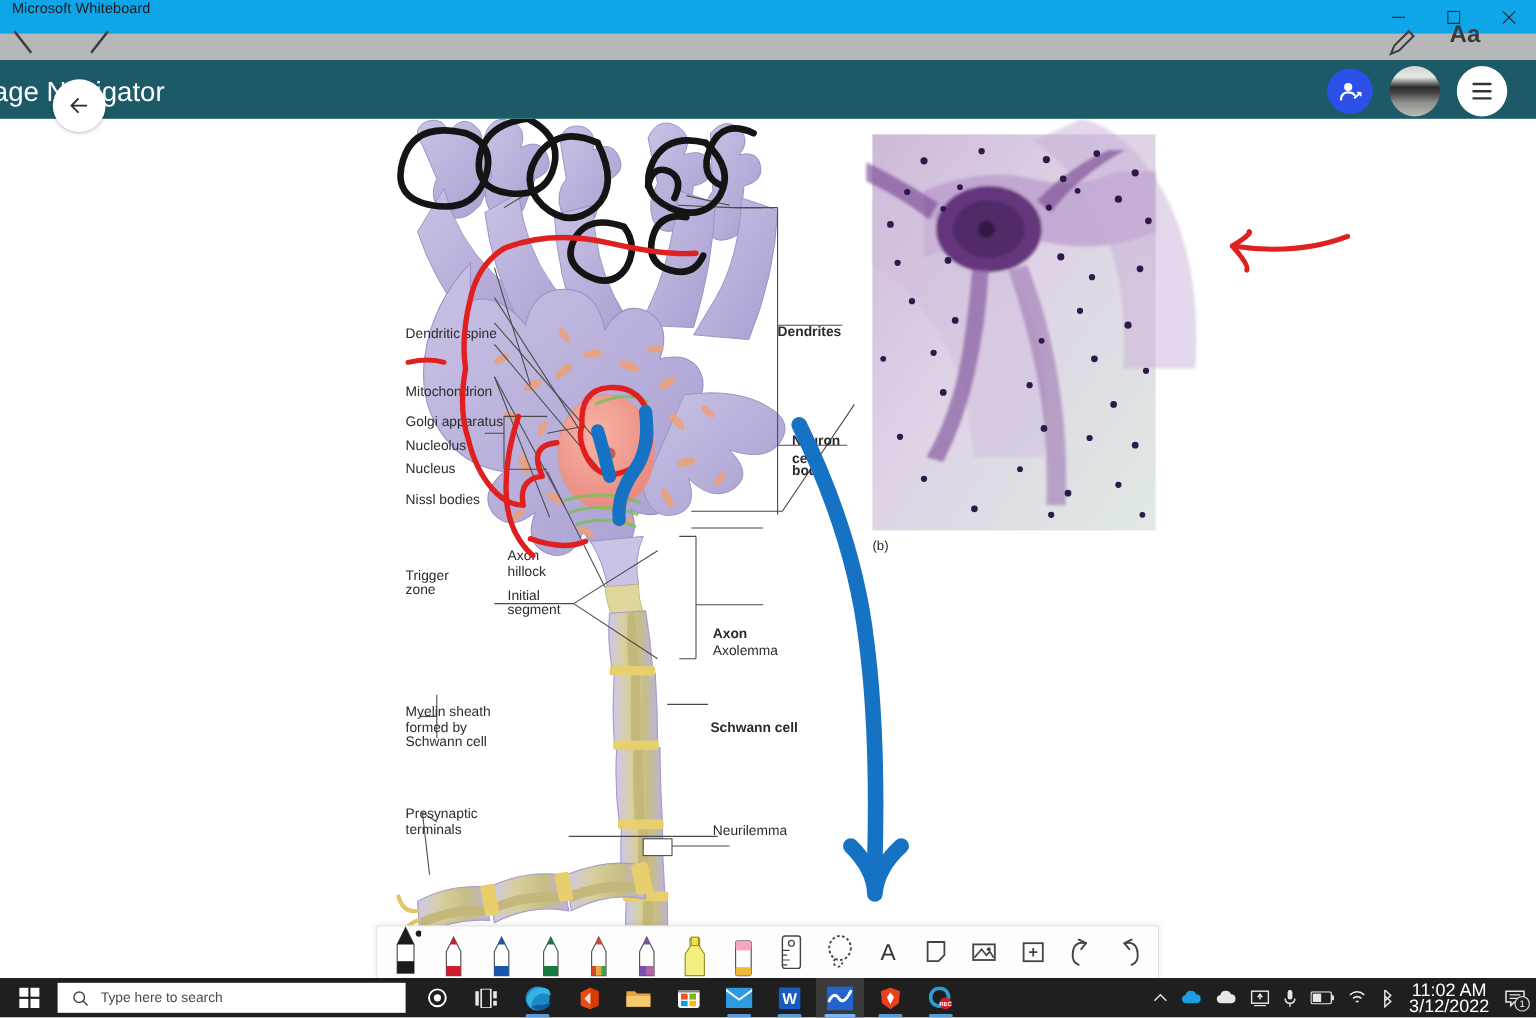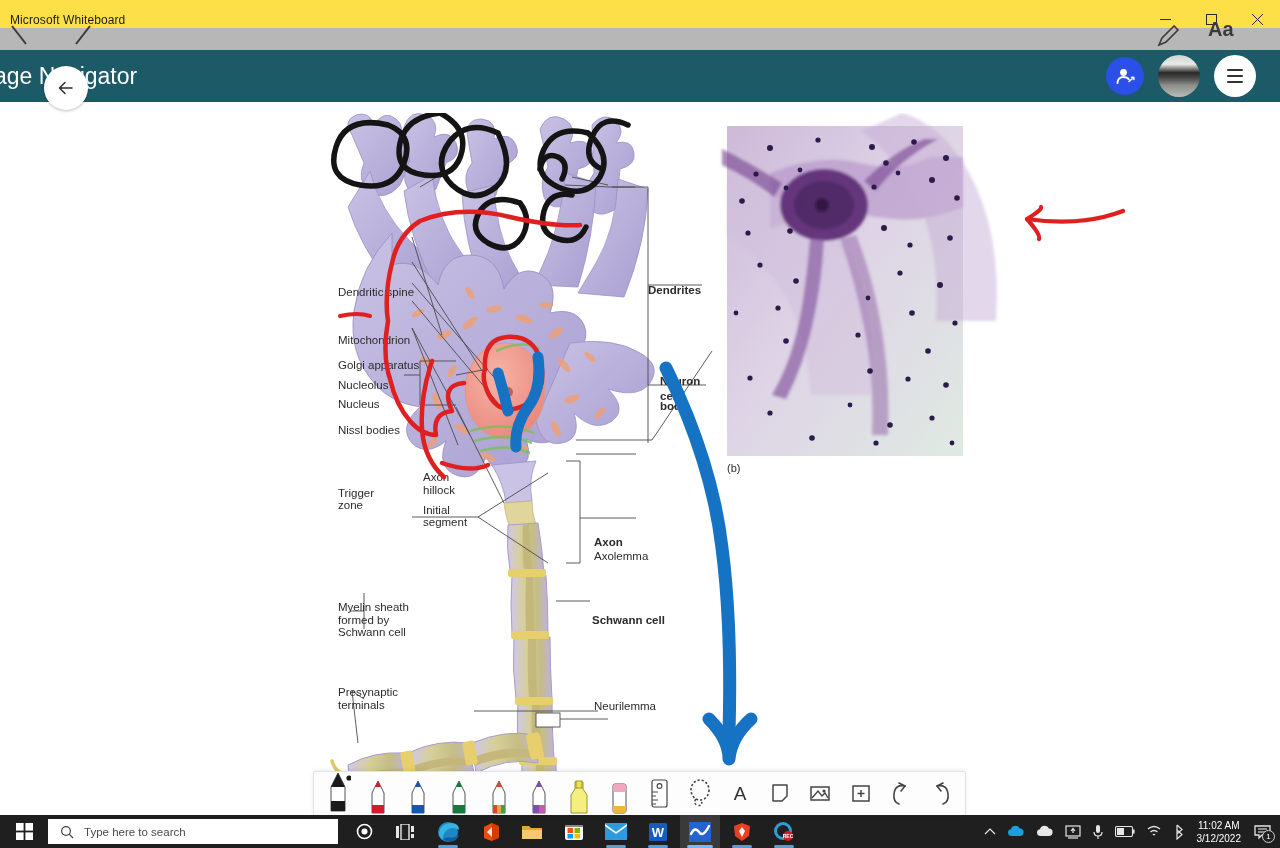--- a/index.html
+++ b/index.html
@@ -6,22 +6,22 @@
   html,body { width:1280px; height:848px; overflow:hidden; }
   body {
     font-family:"Liberation Sans", sans-serif;
     background:#ffffff;
     position:relative;
   }
 
   
   .titlebar {
     position:absolute; left:0; top:0; width:1280px; height:40px;
-    background:#fde047; border-bottom:1px solid #e6e6e6;
-    display:flex; align-items:center;
+    background:#0ea5e9; border-bottom:1px solid #e6e6e6;
+    display:flex; align-items:flex-start;
   }
   .titlebar-title {
     font-size:12px; color:#1b1b1b; margin-left:10px; letter-spacing:.1px;
   }
   .win-controls { margin-left:auto; display:flex; height:28px; }
   .win-btn {
     width:46px; height:28px; display:flex; align-items:center; justify-content:center;
     color:#2b2b2b;
   }
   .win-btn svg { display:block; }
@@ -68,21 +68,21 @@
   .back-btn {
     position:absolute; left:44px; top:66px; width:44px; height:44px;
     border-radius:50%; background:#ffffff;
     display:flex; align-items:center; justify-content:center;
     box-shadow:0 1px 3px rgba(0,0,0,.25);
     z-index:20;
   }
 
   
   .canvas {
-    position:absolute; left:0; top:113px; width:1280px; height:713px;
+    position:absolute; left:0; top:99px; width:1280px; height:713px;
     background:#ffffff; overflow:hidden;text-align:center;
   }
 
   
   .diagram { position:absolute; left:0; top:0; width:1280px; height:713px; }
 
   
   .pen-toolbar {
     position:absolute; left:313px; top:771px; width:653px; height:44px;
     background:#fdfdfd; border:1px solid #e3e3e3; border-bottom:none;
@@ -115,21 +115,21 @@
   .tb-item.active::after {
     content:''; position:absolute; bottom:0; left:7px; width:26px; height:3px;
     background:#79b8ff; border-radius:2px;
   }
   .tb-item.running::after {
     content:''; position:absolute; bottom:0; left:10px; width:20px; height:3px;
     background:#5a9bd5; border-radius:2px;
   }
   .tray { margin-left:auto; display:flex; align-items:center; gap:11px; margin-right:8px; }
   .tray-ico { color:#e6e6e6; display:flex; align-items:center; }
-  .clock { font-size:10px; color:#ffffff; line-height:13px; text-align:center; }
+  .clock { font-size:15px; color:#ffffff; line-height:13px; text-align:center; }
   .notif { position:relative; margin-left:2px; }
   .notif-badge {
     position:absolute; right:-3px; bottom:-3px; width:13px; height:13px;
     border-radius:50%; background:#1f1f1f; border:1px solid #d0d0d0;
     font-size:8px; color:#ffffff; display:flex; align-items:center; justify-content:center;
   }
 </style>
 </head>
 <body>
 

